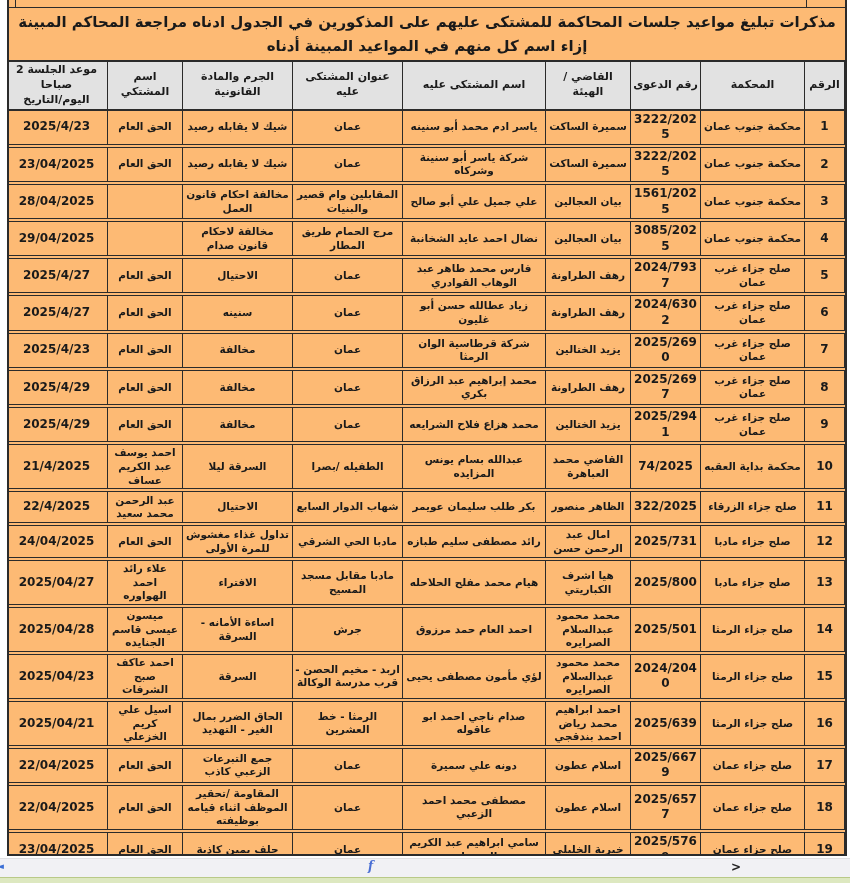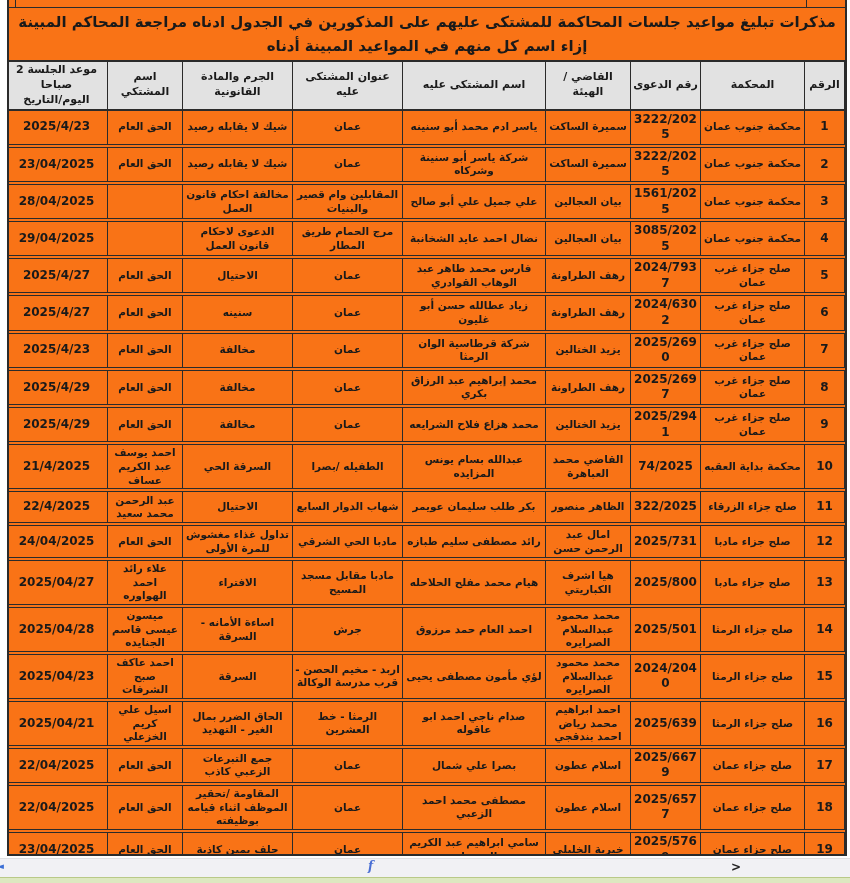--- a/index.html
+++ b/index.html
@@ -1,20 +1,20 @@
 <!DOCTYPE html>
 <html lang="ar" dir="rtl"><head>
 <meta charset="utf-8">
 <style>
   html,body{margin:0;padding:0;background:#ffffff;}
   body{width:850px;height:883px;position:relative;overflow:hidden;
        font-family:"DejaVu Sans",sans-serif;color:#1a1a1a;}
   .doc{position:absolute;top:0;left:7px;width:840px;height:856px;box-sizing:border-box;
        border-left:2px solid #2b2b2b;border-right:2px solid #2b2b2b;border-bottom:2px solid #2b2b2b;
-       overflow:hidden;background:#f97316;direction:rtl;}
+       overflow:hidden;background:#fdba74;direction:rtl;}
   .top-partial{height:7px;border-bottom:1.5px solid #2b2b2b;position:relative;}
   .vtick{position:absolute;top:0;bottom:0;width:1px;background:#2b2b2b;}
   .title{min-height:49px;border-bottom:1.5px solid #2b2b2b;display:flex;align-items:center;
          justify-content:center;text-align:center;font-weight:bold;font-size:15px;
          line-height:1.6;padding:2px 8px;box-sizing:border-box;}
   table{border-collapse:collapse;width:100%;table-layout:fixed;}
   th,td{border:1px solid #2b2b2b;text-align:center;vertical-align:middle;
         font-weight:bold;padding:1px 2px;overflow:hidden;word-wrap:break-word;}
   thead th{background:#e2e2e2;border-bottom:2px solid #2b2b2b;font-size:11px;
            line-height:1.35;white-space:pre-line;height:38px;}
@@ -100,21 +100,21 @@
           <td></td>
           <td class="num">28/04/2025</td>
         </tr>
         <tr style="height: 31px;">
           <td class="idx">4</td>
           <td>محكمة جنوب عمان</td>
           <td class="num">3085/2025</td>
           <td>بيان العجالين</td>
           <td>نضال احمد عايد الشخانبة</td>
           <td>مرج الحمام طريق المطار</td>
-          <td>الدعوى لاحكام قانون العمل</td>
+          <td>مخالفة لاحكام قانون صدام</td>
           <td></td>
           <td class="num">29/04/2025</td>
         </tr>
         <tr style="height: 36px;">
           <td class="idx">5</td>
           <td>صلح جزاء غرب عمان</td>
           <td class="num">2024/7937</td>
           <td>رهف الطراونة</td>
           <td>فارس محمد طاهر عبد الوهاب القوادري</td>
           <td>عمان</td>
@@ -166,21 +166,21 @@
           <td>الحق العام</td>
           <td class="num">2025/4/29</td>
         </tr>
         <tr style="height: 43px;">
           <td class="idx">10</td>
           <td>محكمة بداية العقبه</td>
           <td class="num">74/2025</td>
           <td>القاضي محمد العباهرة</td>
           <td>عبدالله بسام يونس المزايده</td>
           <td>الطفيله /بصرا</td>
-          <td>السرقة الحي</td>
+          <td>السرقة ليلا</td>
           <td>احمد يوسف عبد الكريم عساف</td>
           <td class="num">21/4/2025</td>
         </tr>
         <tr style="height: 34px;">
           <td class="idx">11</td>
           <td>صلح جزاء الزرقاء</td>
           <td class="num">322/2025</td>
           <td>الظاهر منصور</td>
           <td>بكر طلب سليمان عويمر</td>
           <td>شهاب الدوار السابع</td>
@@ -241,21 +241,21 @@
           <td>الرمثا - خط العشرين</td>
           <td>الحاق الضرر بمال الغير - التهديد</td>
           <td>اسيل علي كريم الخزعلي</td>
           <td class="num">2025/04/21</td>
         </tr>
         <tr style="height: 32px;">
           <td class="idx">17</td>
           <td>صلح جزاء عمان</td>
           <td class="num">2025/6679</td>
           <td>اسلام عطون</td>
-          <td>بصرا علي شمال</td>
+          <td>دونه علي سميرة</td>
           <td>عمان</td>
           <td>جمع التبرعات الزعبي كاذب</td>
           <td>الحق العام</td>
           <td class="num">22/04/2025</td>
         </tr>
         <tr style="height: 46px;">
           <td class="idx">18</td>
           <td>صلح جزاء عمان</td>
           <td class="num">2025/6577</td>
           <td>اسلام عطون</td>

